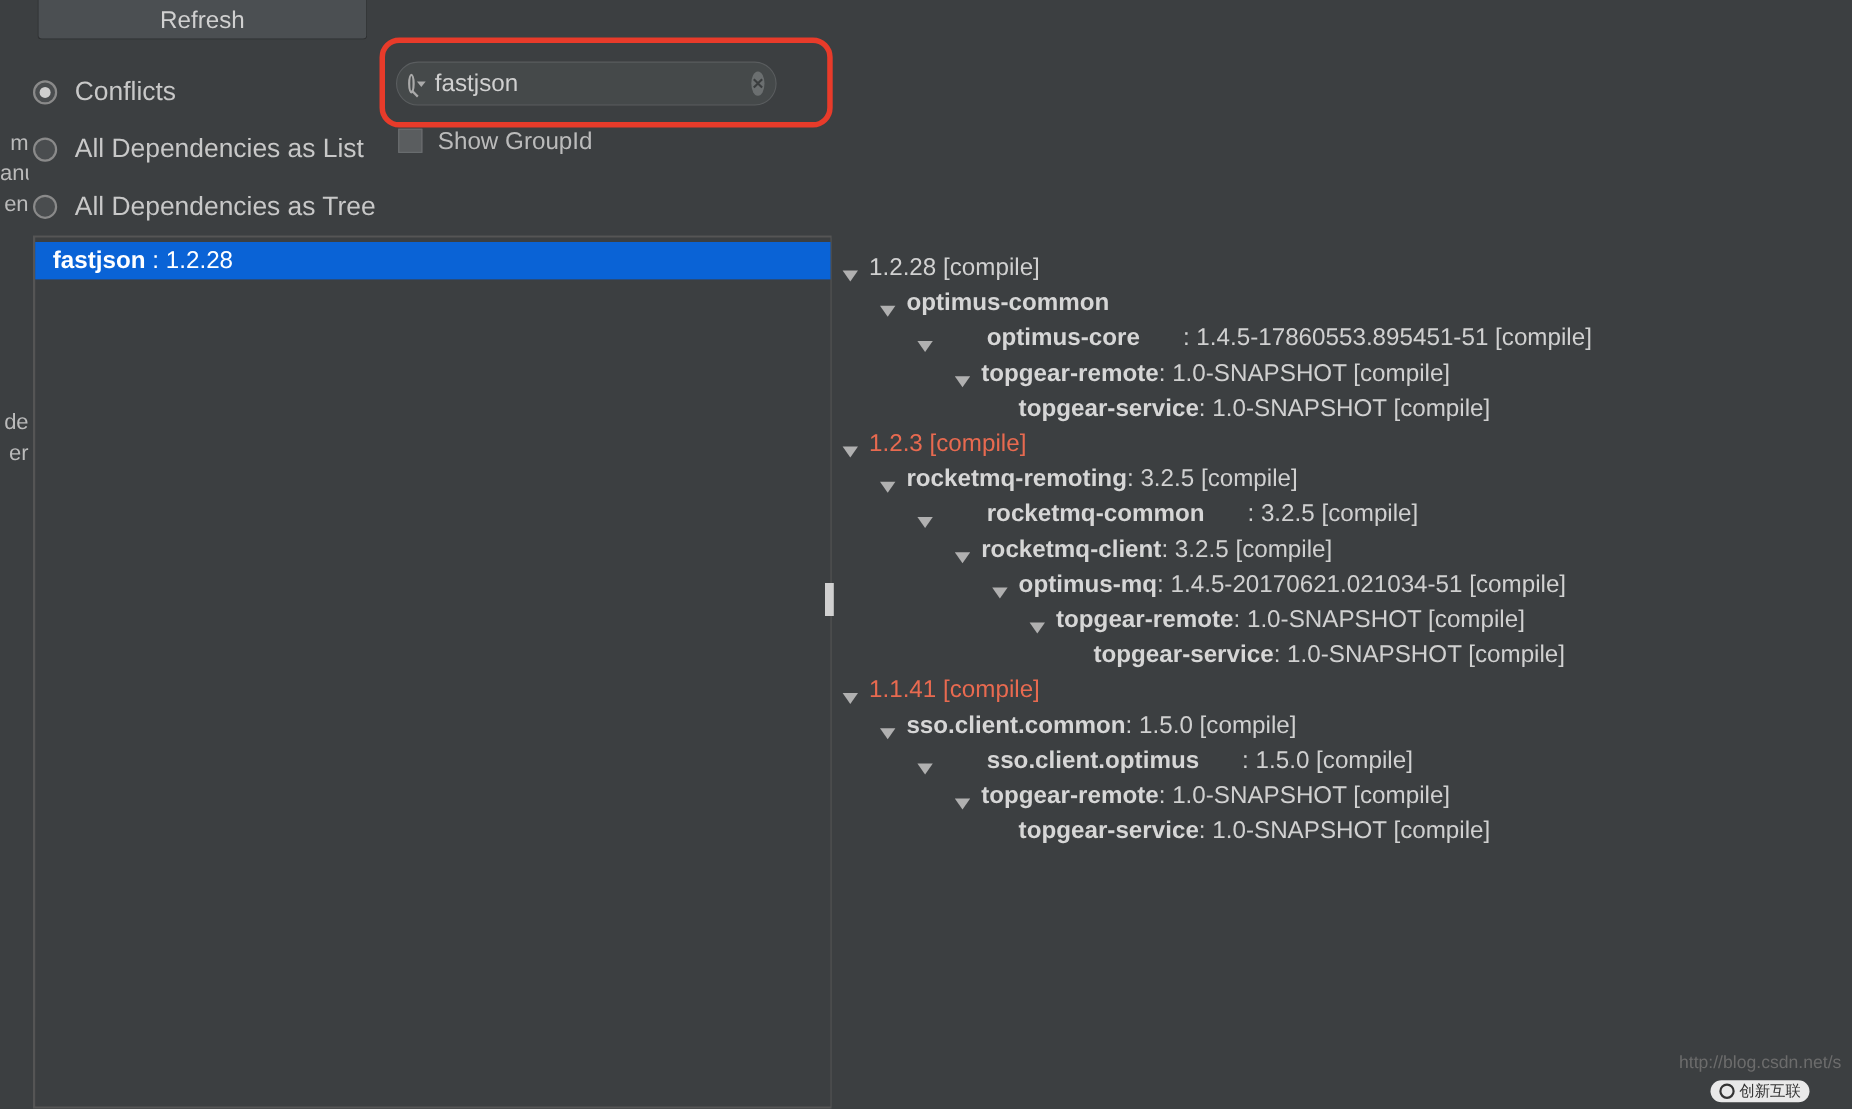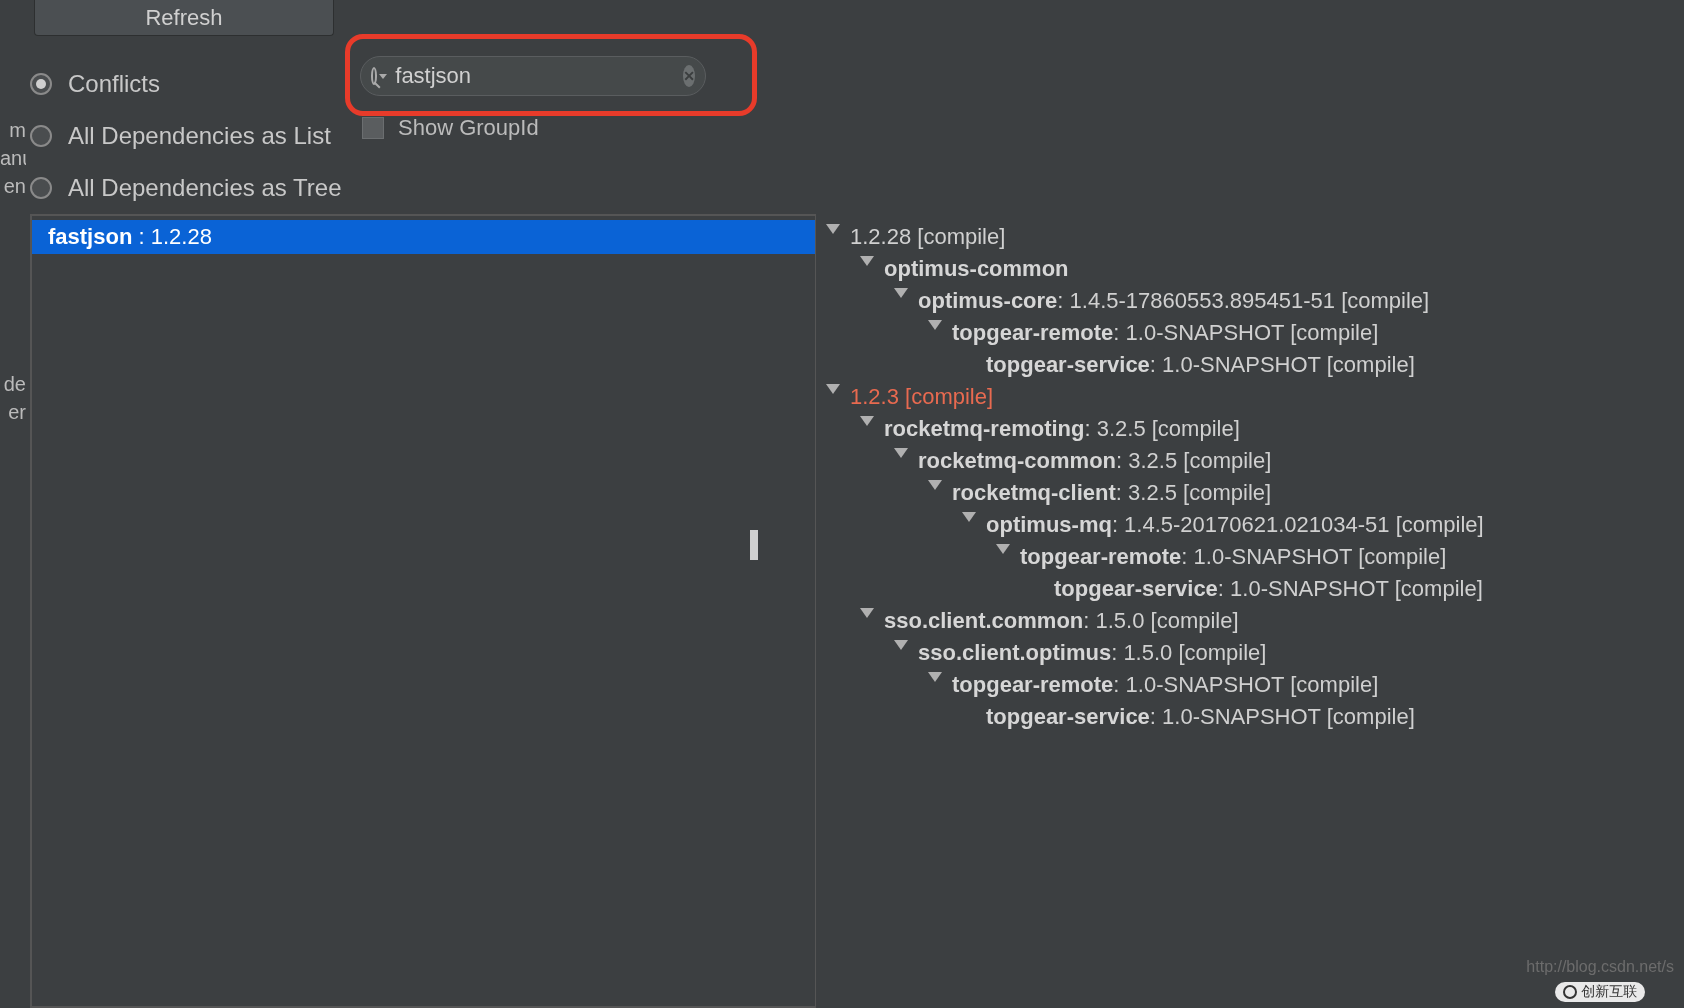--- a/index.html
+++ b/index.html
@@ -119,21 +119,21 @@
     text-align: right; overflow: hidden; white-space: pre;
   }
 
   
   .split {
     position: absolute;
     left: 30px; top: 214px; right: 0; bottom: 0;
     display: flex;
   }
   .left-pane {
-    width: 786px;
+    width: 726px;
     border: 2px solid #555;
     border-right: 1px solid #555;
     background: #3c3f41;
     padding-top: 4px;
   }
   .sel-row {
     background: #0a63d6;
     color: #ffffff;
     padding: 4px 16px;
     font-size: 22px;
@@ -149,41 +149,41 @@
     background: #d0d0d0;
   }
 
   .right-pane {
     flex: 1;
     padding: 10px 6px 0 10px;
     overflow: hidden;
     white-space: nowrap;
   }
   .node {
-    display: flex; align-items: flex-start;
+    display: flex; align-items: flex-end;
     height: 32px;
     font-size: 22px;
   }
   .arrow {
     width: 0; height: 0;
     border-left: 7px solid transparent;
     border-right: 7px solid transparent;
     border-top: 10px solid #b0b0b0;
     margin-right: 10px;
     flex-shrink: 0;
   }
   .arrow.leaf { visibility: hidden; }
   .artifact { font-weight: 700; color: #d6d6d6; }
   .meta { color: #d0d0d0; font-weight: 400; }
   .root { font-weight: 400; color: #d0d0d0; }
   .root.conflict { color: #e86a50; }
 
   .ind1 { padding-left: 0px; }
   .ind2 { padding-left: 34px; }
-  .ind3 { padding-left: 68px; }
+  .ind3 { padding-left: 68px; gap: 39px; }
   .ind4 { padding-left: 102px; }
   .ind5 { padding-left: 136px; }
   .ind6 { padding-left: 170px; }
   .ind7 { padding-left: 204px; }
 
   
   .watermark {
     position: absolute;
     right: 10px; bottom: 6px;
     color: #6c6c6c; font-size: 16px;
@@ -298,20 +298,24 @@
       </div>
       <div class="node ind6">
         <span class="arrow"></span>
         <span class="artifact">topgear-remote</span>
         <span class="meta"> : 1.0-SNAPSHOT [compile]</span>
       </div>
       <div class="node ind7">
         <span class="arrow leaf"></span>
         <span class="artifact">topgear-service</span>
         <span class="meta"> : 1.0-SNAPSHOT [compile]</span>
+      </div>
+      <div class="node ind1 conflict">
+        <span class="arrow"></span>
+        <span class="root conflict">1.1.41 [compile]</span>
       </div>
       <div class="node ind2">
         <span class="arrow"></span>
         <span class="artifact">sso.client.common</span>
         <span class="meta"> : 1.5.0 [compile]</span>
       </div>
       <div class="node ind3">
         <span class="arrow"></span>
         <span class="artifact">sso.client.optimus</span>
         <span class="meta"> : 1.5.0 [compile]</span>

